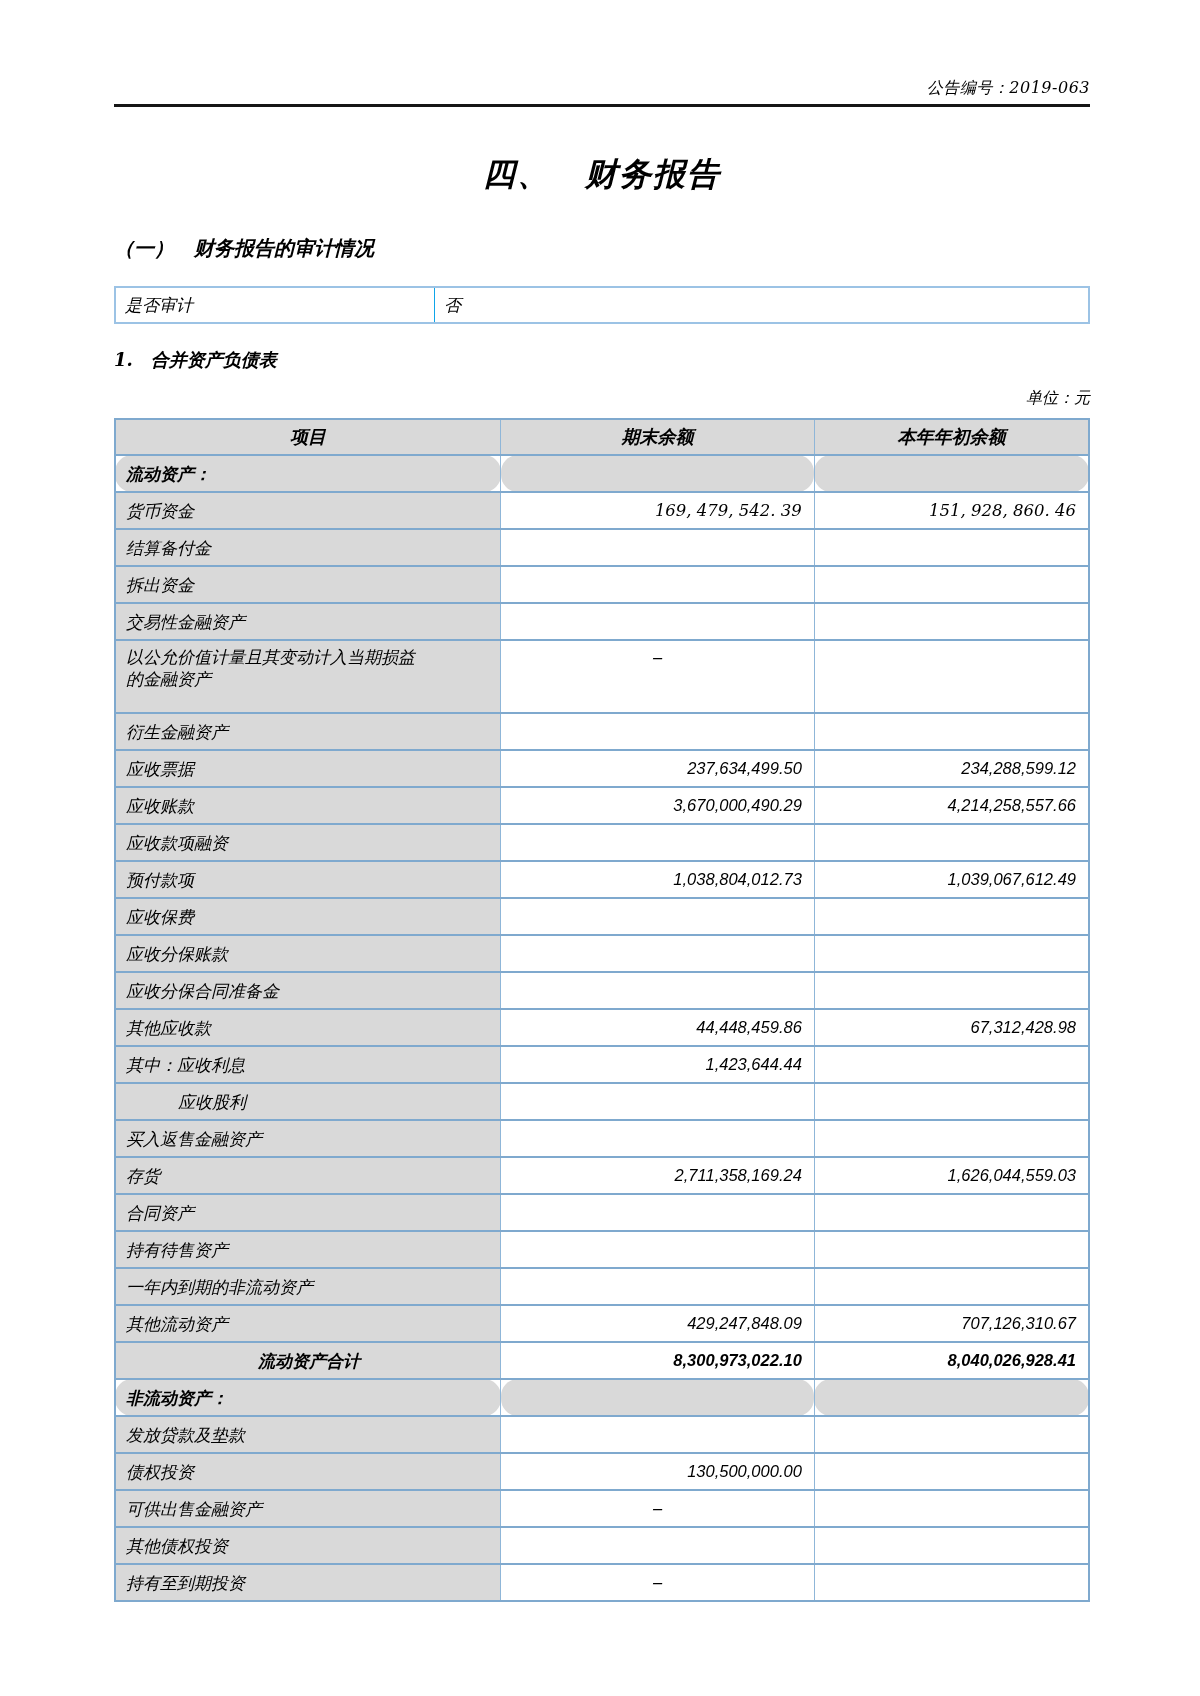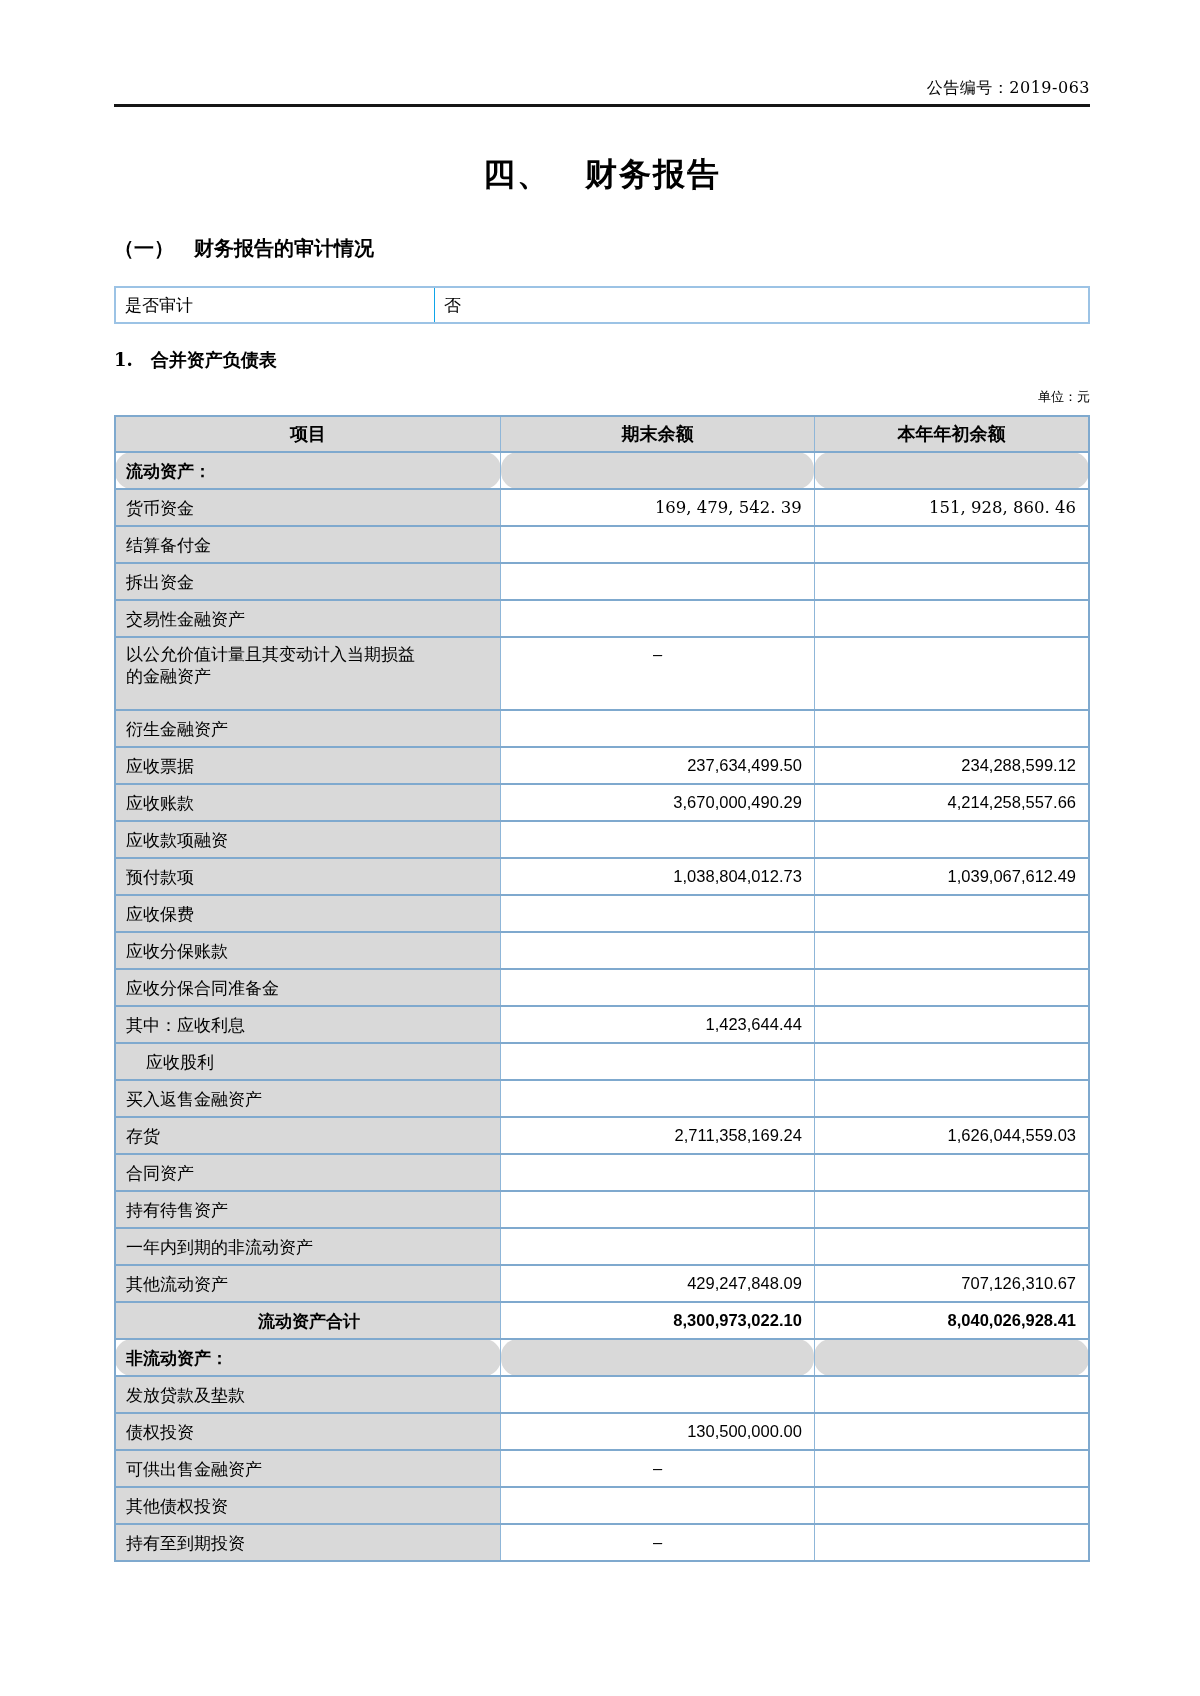--- a/index.html
+++ b/index.html
@@ -6,20 +6,21 @@
   body{
     width:1200px;height:1696px;
     font-family:"DejaVu Serif","Liberation Serif",serif;
     color:#000;
     position:relative;
   }
   .page{
     box-sizing:border-box;
     width:1200px;height:1696px;
     padding:78px 110px 0 114px;
+    font-style:italic;
   }
   .doc-number{
     text-align:right;
     font-size:16px;
     line-height:20px;
     letter-spacing:0.5px;
   }
   .top-rule{
     height:3px;background:#161616;border:none;
     margin:6px 0 0 0;
@@ -52,21 +53,21 @@
   td.a-label{width:30.8%;}
   
   .sec-heading.second{margin-top:86px;}
   .sub-heading{
     font-size:18px;
     font-weight:bold;
     margin:24px 0 0 0;
   }
   .unit-note{
     text-align:right;
-    font-size:13px;
+    font-size:16px;
     margin:16px 0 0 0;
   }
   
   table.bs{margin-top:9px;border:2px solid #7FA9CE;}
   table.bs th, table.bs td{
     border:1px solid #8FB6D8;
     border-top:2px solid #7FA9CE;
     border-bottom:2px solid #7FA9CE;
     vertical-align:middle;
     overflow:hidden;
@@ -92,21 +93,21 @@
     background:#ffffff;
     font-size:16.5px;
     text-align:right;
     padding:2px 12px 2px 8px;
     font-family:"Liberation Sans","DejaVu Sans",sans-serif;
   }
   table.bs tr.section td{background:#D9D9D9;border-radius:17px;}
   table.bs tr.section td.label{font-weight:bold;}
   table.bs tr.total td.label{font-weight:bold;text-align:center;}
   table.bs tr.total td.val{font-weight:bold;}
-  table.bs td.label.indent{padding-left:30px;}
+  table.bs td.label.indent{padding-left:62px;}
   table.bs td.val.center{text-align:center;padding-right:8px;}
   table.bs td.val.serifnum{font-family:"DejaVu Serif","Liberation Serif",serif;}
   table.bs tr.wrap td{height:62px;vertical-align:top;}
   table.bs tr.wrap td.label{white-space:pre-line;padding-top:5px;}
   table.bs tr.wrap td.val{padding-top:7px;}
 </style>
 </head>
 <body>
 
 <div class="page">
@@ -211,20 +212,25 @@
           <td class="label">应收分保账款</td>
           <td class="val end"></td>
           <td class="val begin"></td>
         </tr>
         <tr class="item">
           <td class="label">应收分保合同准备金</td>
           <td class="val end"></td>
           <td class="val begin"></td>
         </tr>
         <tr class="item">
+          <td class="label">其他应收款</td>
+          <td class="val end">44,448,459.86</td>
+          <td class="val begin">67,312,428.98</td>
+        </tr>
+        <tr class="item">
           <td class="label">其中：应收利息</td>
           <td class="val end">1,423,644.44</td>
           <td class="val begin"></td>
         </tr>
         <tr class="item">
           <td class="label indent">应收股利</td>
           <td class="val end"></td>
           <td class="val begin"></td>
         </tr>
         <tr class="item">

